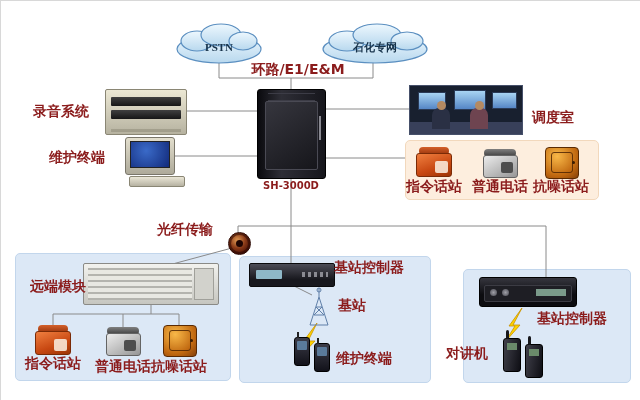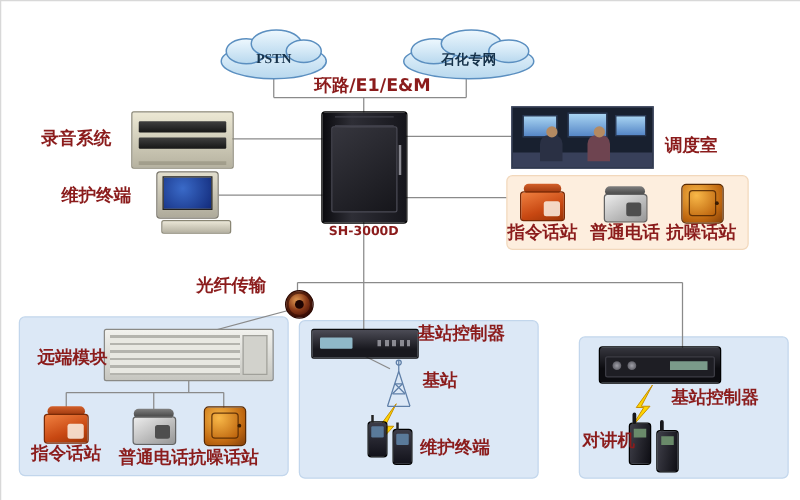--- a/index.html
+++ b/index.html
@@ -289,15 +289,15 @@
   <div class="lbl" style="left:560px;top:179px">抗噪话站</div>
   <div class="lbl" style="left:184px;top:222px">光纤传输</div>
   <div class="lbl" style="left:57px;top:279px">远端模块</div>
   <div class="lbl" style="left:52px;top:356px">指令话站</div>
   <div class="lbl" style="left:122px;top:359px">普通电话</div>
   <div class="lbl" style="left:178px;top:359px">抗噪话站</div>
   <div class="lbl" style="left:368px;top:260px">基站控制器</div>
   <div class="lbl" style="left:351px;top:298px">基站</div>
   <div class="lbl" style="left:363px;top:351px">维护终端</div>
   <div class="lbl" style="left:571px;top:311px">基站控制器</div>
-  <div class="lbl" style="left:486px;top:346px">对讲机</div>
+  <div class="lbl" style="left:466px;top:346px">对讲机</div>
 
 </div>
 
 </body></html>

